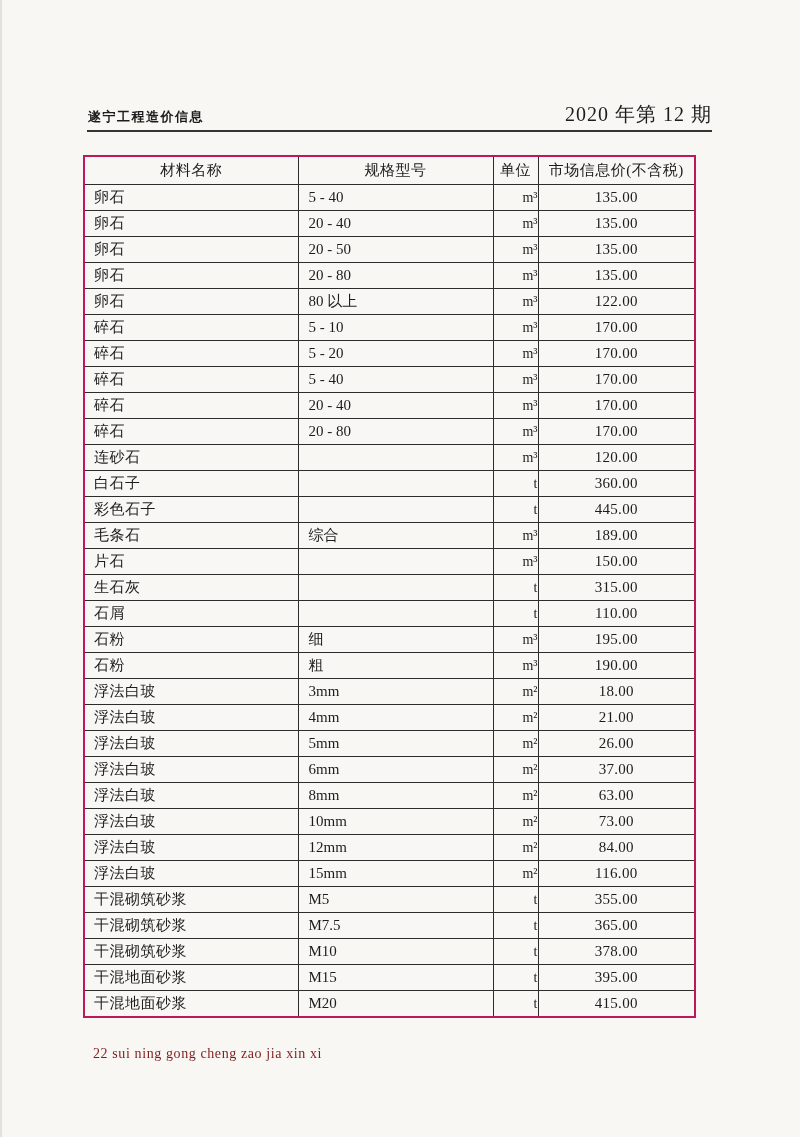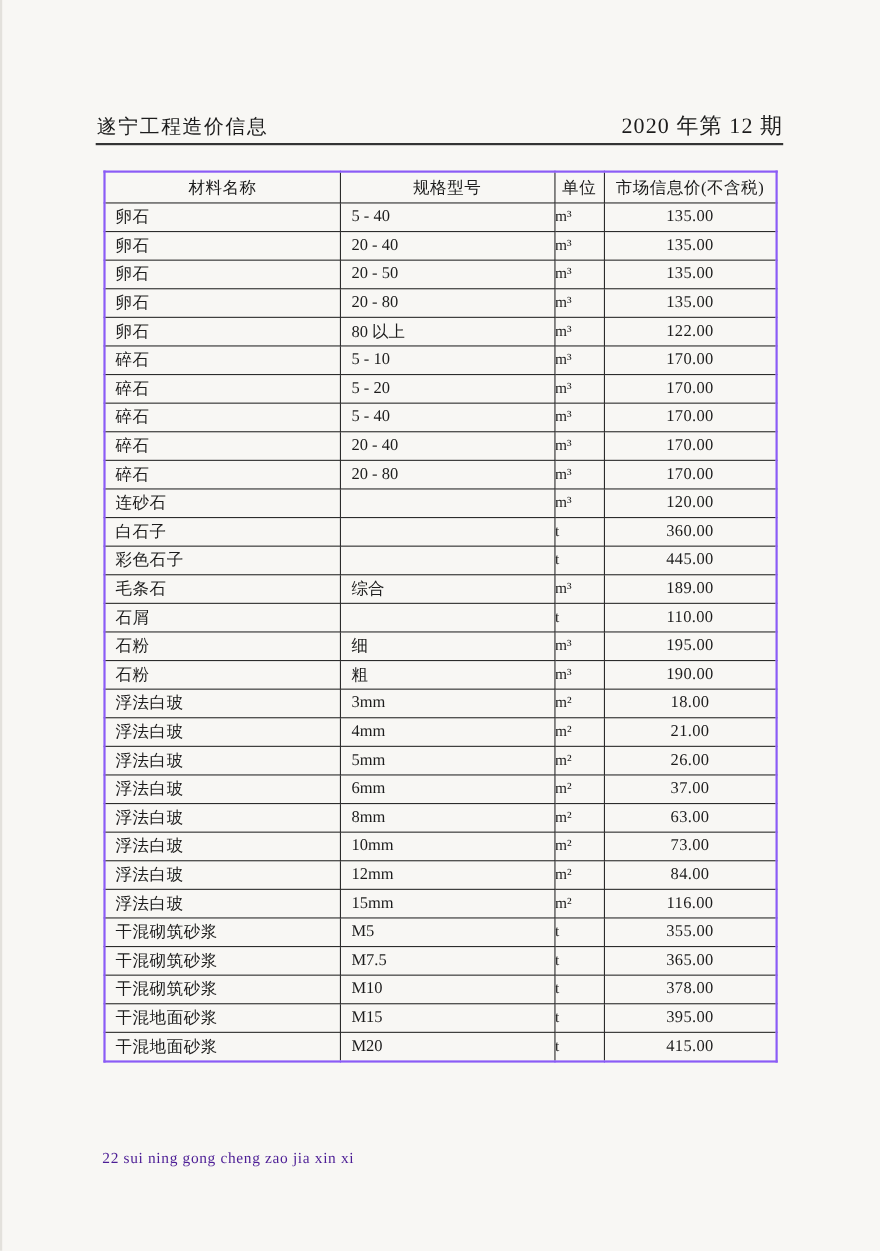--- a/index.html
+++ b/index.html
@@ -13,53 +13,53 @@
   }
   
   .scan-edge {
     position: absolute; left: 0; top: 0; width: 2px; height: 100%;
     background: #e3e1dc;
   }
   .page-header {
     position: absolute; top: 101px; left: 88px; width: 624px;
     display: flex; justify-content: space-between; align-items: baseline;
   }
-  .doc-title { font-size: 18px; font-weight: normal; letter-spacing: 1.5px; }
+  .doc-title { font-size: 13px; font-weight: bold; letter-spacing: 1.5px; }
   .doc-issue { font-size: 20px; letter-spacing: 1px; }
   .header-rule {
     position: absolute; top: 130px; left: 87px; width: 625px; height: 2px;
     background: #343434;
   }
   table.price-table {
-    position: absolute; top: 155px; left: 94px;
+    position: absolute; top: 155px; left: 83px;
     width: 611px;
     border-collapse: collapse; table-layout: fixed;
-    border: 2px solid #8b5cf6;
+    border: 2px solid #be185d;
     font-family: Liberation Serif, serif;
   }
   .price-table col.c0 { width: 214px; }
   .price-table col.c1 { width: 195px; }
   .price-table col.c2 { width: 45px; }
   .price-table col.c3 { width: 157px; }
   .price-table th, .price-table td {
     border: 1px solid #2c2c2c;
     font-weight: normal;
     font-size: 15px;
     padding: 0;
     overflow: hidden; white-space: nowrap;
   }
   .price-table th { height: 27px; text-align: center; letter-spacing: 0.5px; }
   .price-table td { height: 25px; }
   .price-table td.c0 { text-align: left; padding-left: 9px; letter-spacing: 0.5px; }
   .price-table td.c1 { text-align: left; padding-left: 10px; margin-left: 20px; }
-  .price-table td.c2 { text-align: left; font-size: 14px; }
+  .price-table td.c2 { text-align: right; font-size: 14px; }
   .price-table td.c3 { text-align: center; font-size: 15px; letter-spacing: 0.3px; }
   .page-footer {
     position: absolute; top: 1046px; left: 93px;
-    font-size: 14px; letter-spacing: 0.6px; color: #4c1d95;
+    font-size: 14px; letter-spacing: 0.6px; color: #7f1d1d;
   }
 </style>
 </head>
 <body>
 
 <div class="scan-edge"></div>
 
 <div class="page-header">
   <span class="doc-title">遂宁工程造价信息</span>
   <span class="doc-issue">2020 年第 12 期</span>
@@ -160,20 +160,32 @@
         <td class="c2">t</td>
         <td class="c3">445.00</td>
       </tr>
       <tr>
         <td class="c0">毛条石</td>
         <td class="c1">综合</td>
         <td class="c2">m³</td>
         <td class="c3">189.00</td>
       </tr>
       <tr>
+        <td class="c0">片石</td>
+        <td class="c1"></td>
+        <td class="c2">m³</td>
+        <td class="c3">150.00</td>
+      </tr>
+      <tr>
+        <td class="c0">生石灰</td>
+        <td class="c1"></td>
+        <td class="c2">t</td>
+        <td class="c3">315.00</td>
+      </tr>
+      <tr>
         <td class="c0">石屑</td>
         <td class="c1"></td>
         <td class="c2">t</td>
         <td class="c3">110.00</td>
       </tr>
       <tr>
         <td class="c0">石粉</td>
         <td class="c1">细</td>
         <td class="c2">m³</td>
         <td class="c3">195.00</td>

